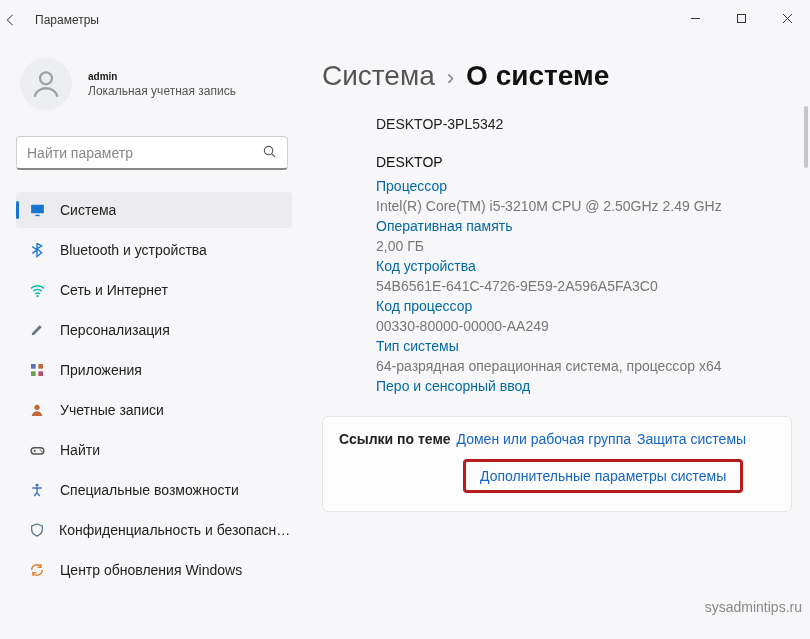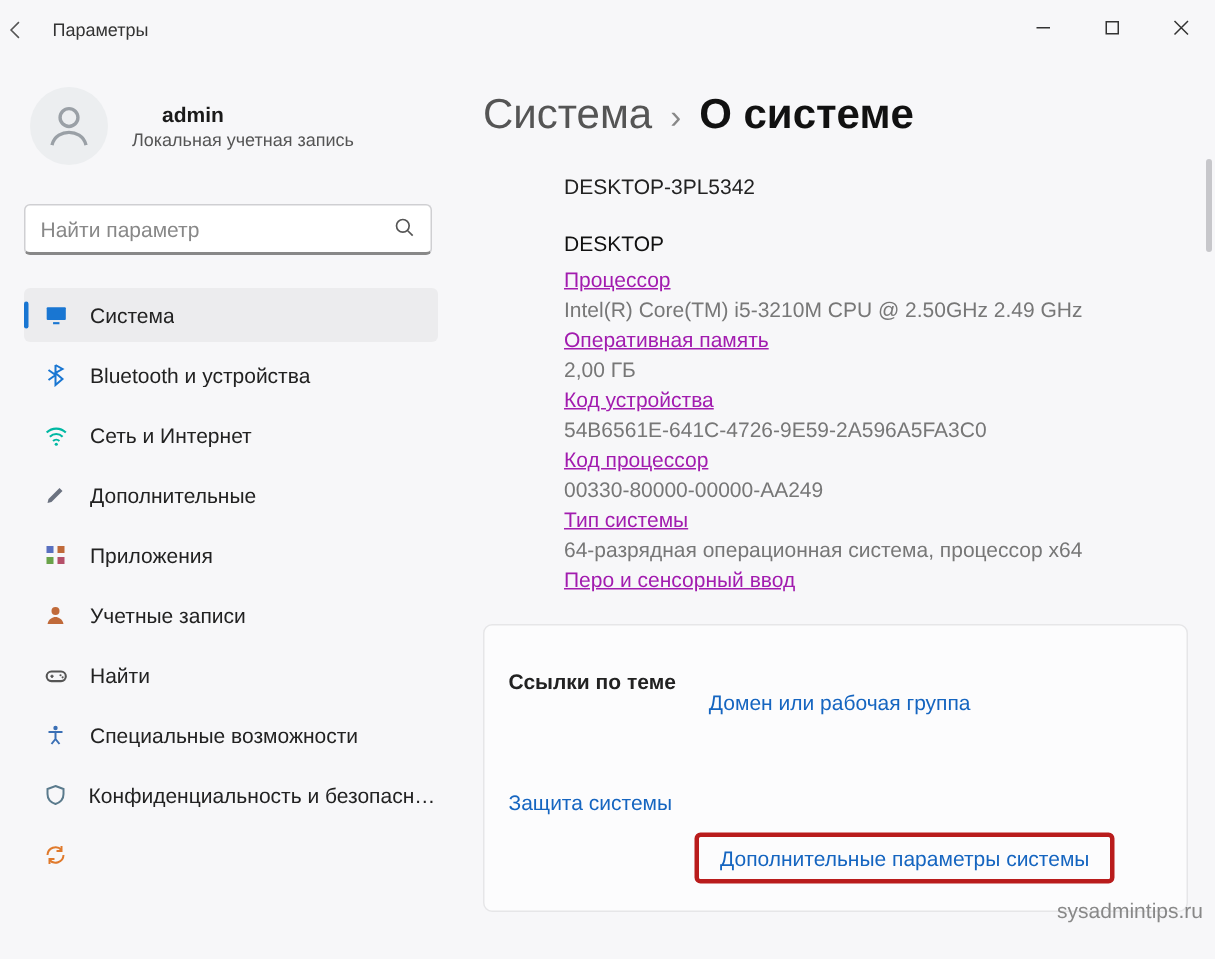--- a/index.html
+++ b/index.html
@@ -53,21 +53,21 @@
     margin-left: 4px;
   }
   .avatar {
     width: 52px; height: 52px;
     border-radius: 50%;
     background: #eceef0;
     display: flex; align-items: center; justify-content: center;
     margin-right: 16px;
   }
   .avatar svg { width: 34px; height: 34px; }
-  .user .name { font-weight: 600; font-size: 14px; margin-left: 20px; }
+  .user .name { font-weight: 600; font-size: 10px; }
   .user .role { font-size: 12px; color: #555; margin-top: 2px; }
   .search {
     display: flex;
     align-items: center;
     border: 1px solid #cfcfd2;
     border-bottom: 2px solid #888;
     background: #fff;
     border-radius: 4px;
     height: 34px;
     padding: 0 10px;
@@ -120,38 +120,38 @@
     align-items: baseline;
     gap: 12px;
     margin-bottom: 24px;
   }
   .breadcrumb .bc1 { font-size: 28px; color: #555; }
   .breadcrumb .sep { font-size: 22px; color: #888; }
   .breadcrumb .bc2 { font-size: 28px; font-weight: 600; color: #111; }
   .info { padding-left: 54px; }
   .device-name { font-size: 14px; color: #222; margin-bottom: 22px; }
   .sec-title { font-size: 14px; color: #111; margin-bottom: 8px; }
-  .row-label { font-size: 14px; color: #a21caf; margin-top: 4px; text-decoration: underline; }
+  .row-label { font-size: 14px; color: #0369a1; margin-top: 4px; }
   .row-val { font-size: 14px; color: #777; margin-top: 4px; }
   .row { margin-bottom: 4px; }
   .links-card {
     margin-top: 22px;
     border: 1px solid #e6e6e8;
     border-radius: 6px;
     background: #fcfcfd;
     padding: 14px 16px 18px 16px;
   }
   .links-row {
     display: flex;
     align-items: center;
-    gap: 22px;
+    gap: 6px;
     flex-wrap: wrap;
   }
   .links-label { font-size: 14px; font-weight: 600; color: #222; }
-  .link { font-size: 14px; color: #1565c0; cursor: pointer; margin-top: 29px; }
+  .link { font-size: 14px; color: #1565c0; cursor: pointer; }
   .hl-box {
     border: 3px solid #b91c1c;
     border-radius: 4px;
     padding: 6px 14px;
     display: inline-block;
     margin-top: 12px;
     margin-left: 124px;
   }
   .watermark {
     position: absolute;
@@ -249,21 +249,21 @@
             </svg>
           </span>
           <span class="nlabel">Сеть и Интернет</span>
         </div>
         <div class="nav-item">
           <span class="nicon">
             <svg width="16" height="16" viewBox="0 0 24 24">
               <path d="M4 20l4-1 11-11-3-3L5 16z" fill="#6b7280"></path>
             </svg>
           </span>
-          <span class="nlabel">Дополнительные</span>
+          <span class="nlabel">Персонализация</span>
         </div>
         <div class="nav-item">
           <span class="nicon">
             <svg width="16" height="16" viewBox="0 0 24 24">
               <rect x="3" y="3" width="7" height="7" fill="#5970c0"></rect>
               <rect x="14" y="3" width="7" height="7" fill="#c06a3a"></rect>
               <rect x="3" y="14" width="7" height="7" fill="#6aa34a"></rect>
               <rect x="14" y="14" width="7" height="7" fill="#b5506a"></rect>
             </svg>
           </span>
@@ -306,20 +306,21 @@
           </span>
           <span class="nlabel">Конфиденциальность и безопасность</span>
         </div>
         <div class="nav-item">
           <span class="nicon">
             <svg width="16" height="16" viewBox="0 0 24 24">
               <path d="M4 12a8 8 0 0 1 14-5M20 12a8 8 0 0 1-14 5" fill="none" stroke="#e07a2c" stroke-width="2"></path>
               <path d="M18 3v5h-5M6 21v-5h5" fill="none" stroke="#e07a2c" stroke-width="2"></path>
             </svg>
           </span>
+          <span class="nlabel">Центр обновления Windows</span>
         </div>
       </div>
   </div>
 
   <div class="main">
     <div class="vscroll"></div>
     <div class="breadcrumb">
       <span class="bc1">Система</span>
       <span class="sep">›</span>
       <span class="bc2">О системе</span>

